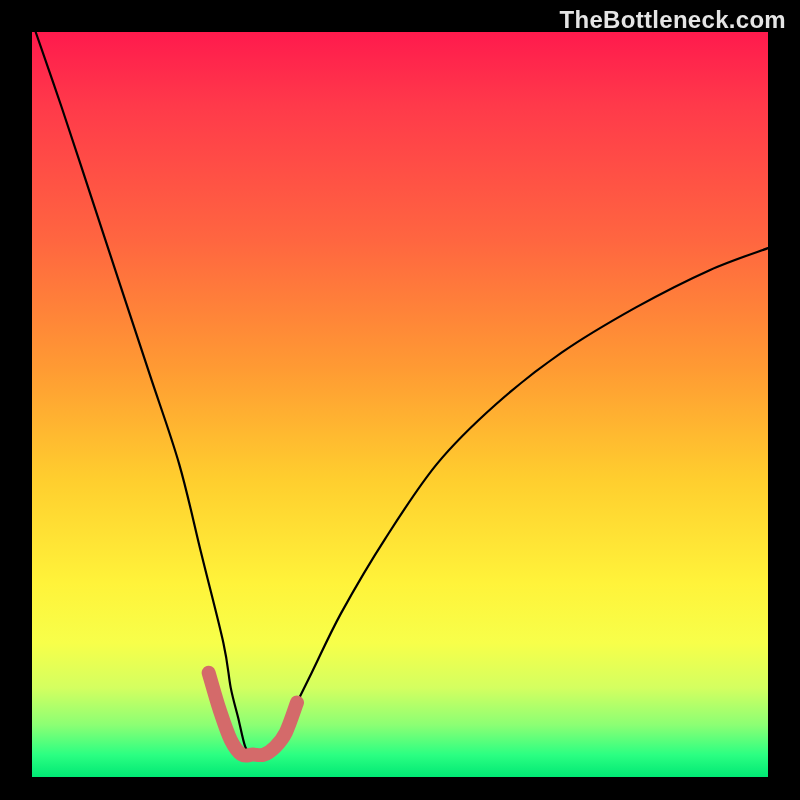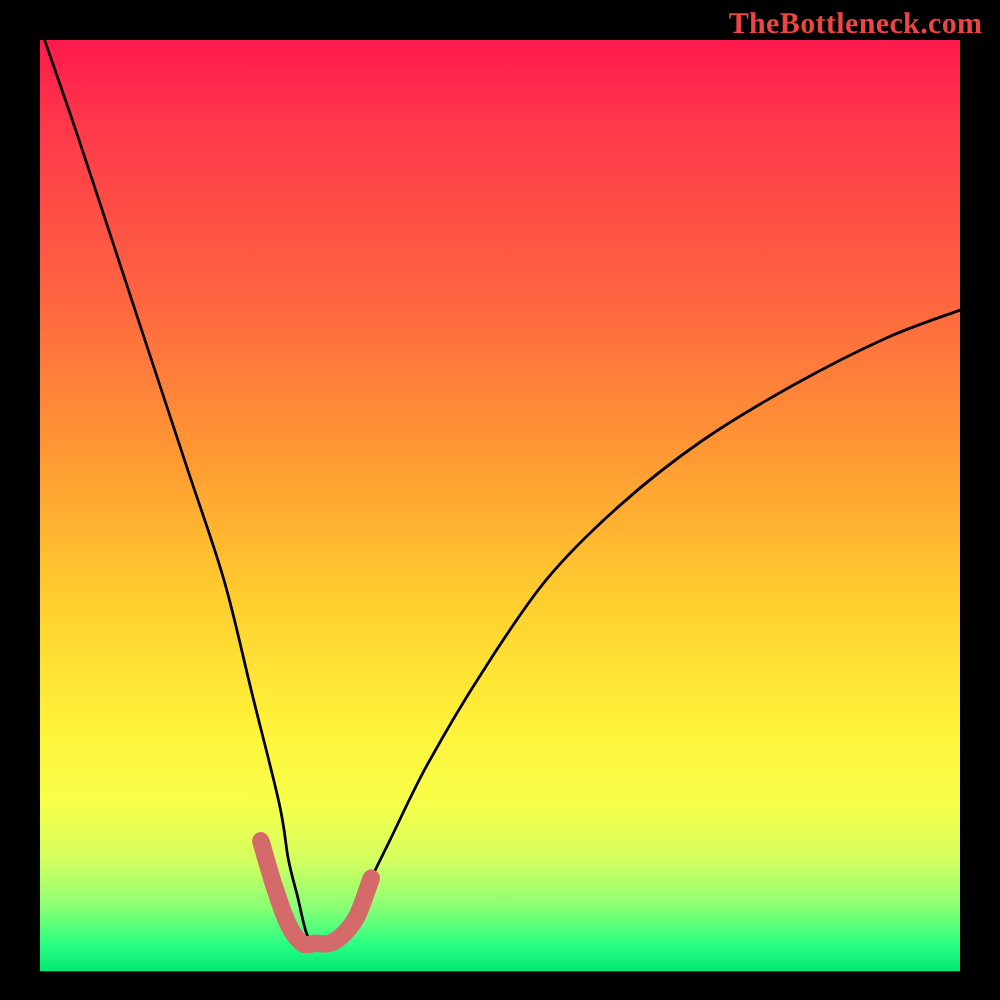--- a/index.html
+++ b/index.html
@@ -36,23 +36,23 @@
       #d4ff60 88%,
       #8cff74 93%,
       #2cff82 97%,
       #00e874 100%
     );
   }
   .watermark {
     position: absolute;
     top: 6px;
     right: 14px;
-    font-family: Liberation Serif, serif;
+    font-family: Liberation Sans, sans-serif;
     font-size: 24px;
-    color: #ef4444;
+    color: #e5e5e5;
     font-weight: 600;
     letter-spacing: 0.3px;
     user-select: none;
   }
   svg.curve {
     position: absolute;
     left: 0;
     top: 0;
     width: 736px;
     height: 745px;

